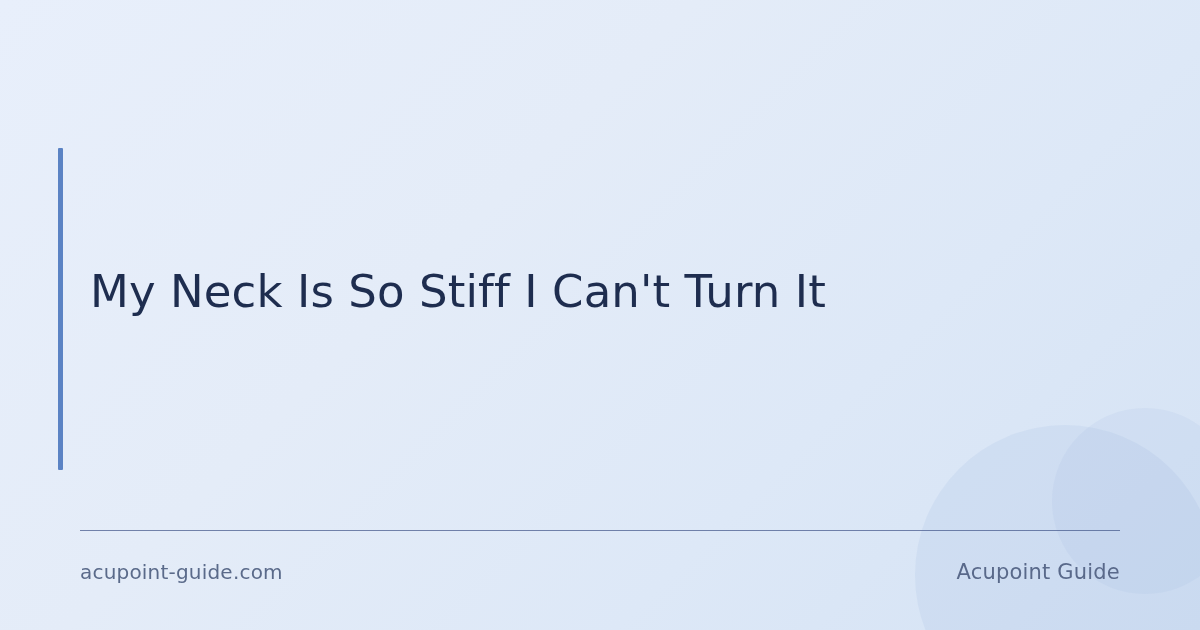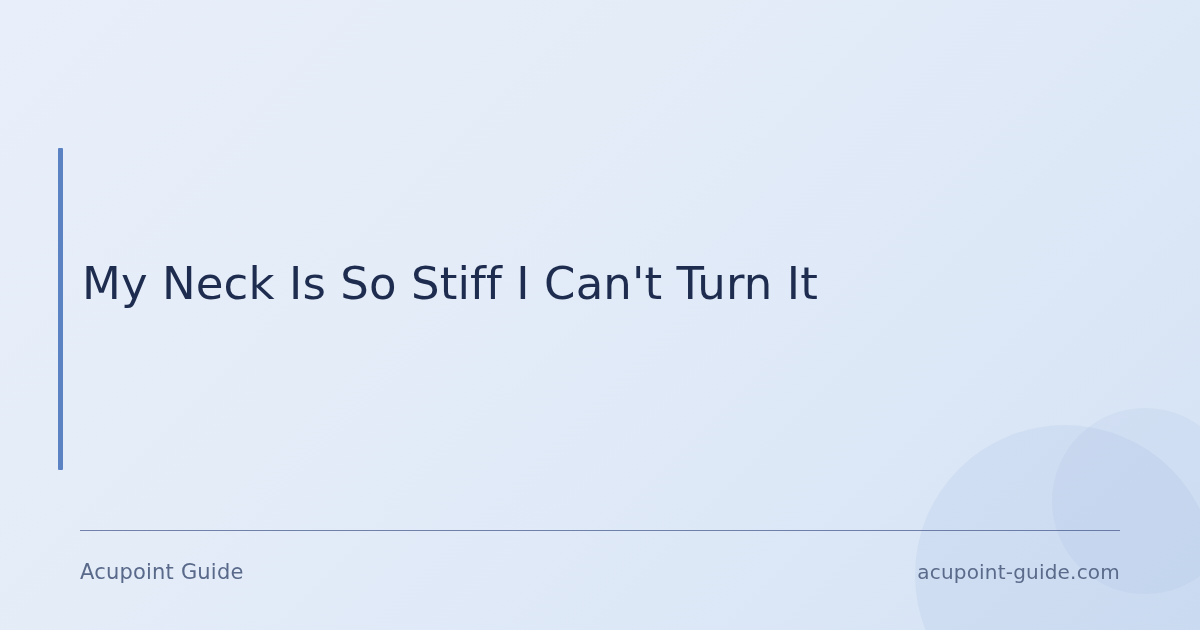--- a/index.html
+++ b/index.html
@@ -53,21 +53,21 @@
     background: #5b83c4;
     border-radius: 1px;
   }
 
   
   #title {
     position: absolute;
     left: 82px;
     top: 256px;
     width: 1000px;
-    margin: 0;
+    margin: 8px;
     font-family: "DejaVu Sans", sans-serif;
     font-size: 45px;
     font-weight: 400;
     line-height: 1.24;
     letter-spacing: 0.1px;
     color: #1e2d4f;
     white-space: nowrap;
   }
 
   
@@ -113,17 +113,17 @@
   <div class="deco" id="deco-circle-large"></div>
   <div class="deco" id="deco-circle-small"></div>
 
   <div id="accent-bar"></div>
 
   <h1 id="title">My Neck Is So Stiff I Can't Turn It</h1>
 
   <div id="footer-divider"></div>
 
   <div id="footer">
+    <span id="footer-domain">acupoint-guide.com</span>
     <span id="footer-brand">Acupoint Guide</span>
-    <span id="footer-domain">acupoint-guide.com</span>
   </div>
 
 </div>
 
 </body></html>

